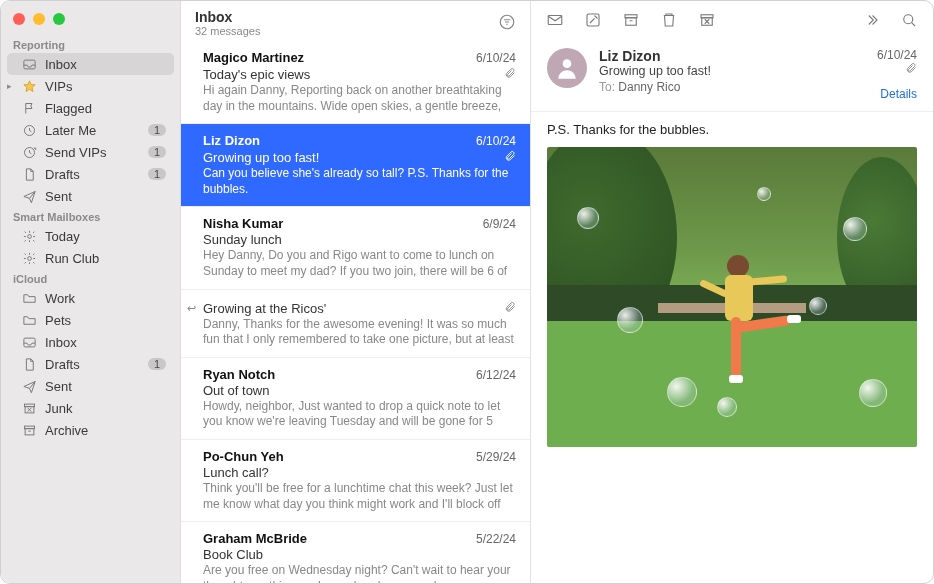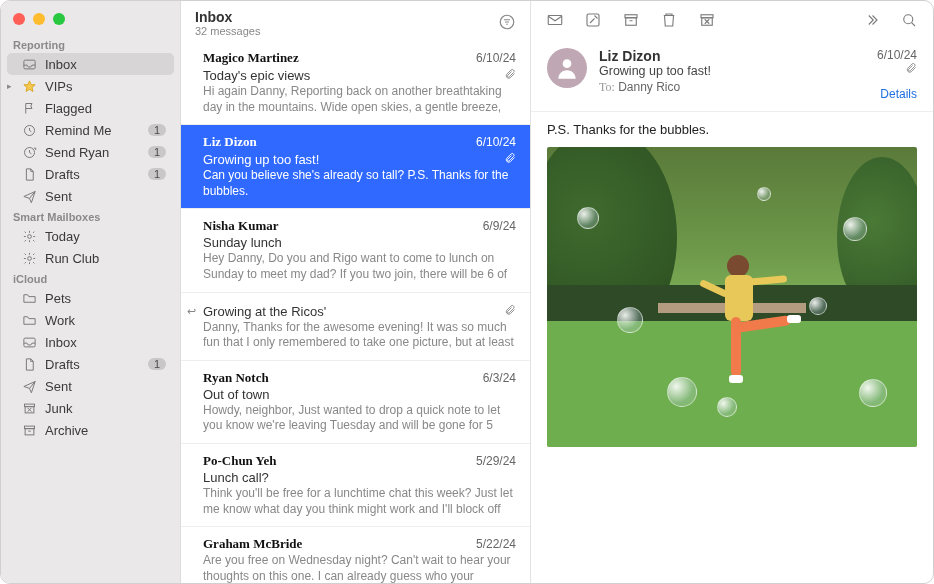--- a/index.html
+++ b/index.html
@@ -104,21 +104,21 @@
   .filter-btn svg { width: 18px; height: 18px; }
 
   .messages { overflow-y: auto; flex: 1; }
   .msg {
     padding: 9px 14px 9px 22px;
     border-bottom: 1px solid #eee;
     cursor: default;
     position: relative;
   }
   .msg .row1 { display: flex; justify-content: space-between; align-items: baseline; }
-  .msg .from { font-weight: 700; font-size: 13px; color: #111; font-family: Liberation Serif, serif; }
+  .msg .from { font-weight: 700; font-size: 13px; color: #111; }
   .msg .date { font-size: 12px; color: #666; }
   .msg .subject { font-size: 13px; margin-top: 1px; color: #333; }
   .msg .preview { font-size: 12px; color: #888; margin-top: 1px; line-height: 1.3; max-height: 2.6em; overflow: hidden; }
   .msg .attach { width: 12px; height: 12px; vertical-align: middle; margin-top: 2px;}
   .msg .attach svg { width: 12px; height: 12px; stroke: #888; }
   .msg .reply-ind { position: absolute; left: 6px; top: 12px; color: #888; font-size: 11px;}
   .msg.selected {
     background: #2f69ff;
     color: #fff;
   }
@@ -150,21 +150,21 @@
     flex: 0 0 40px;
     overflow: hidden;
     display:flex; align-items:center; justify-content:center;
     color:#fff;
   }
   .avatar svg{width:26px;height:26px;}
   .rh-main { flex: 1; }
   .rh-main .from { font-weight: 700; font-size: 14px;}
   .rh-main .subject { font-size: 12.5px; color: #444; }
   .rh-main .to-line { font-size: 12px; color: #666; margin-top: 2px;}
-  .rh-main .to-line .to-label { color: #999; font-family: Liberation Serif, serif; }
+  .rh-main .to-line .to-label { color: #999; }
   .rh-side { text-align: right; font-size: 12px; color: #666; }
   .rh-side .details { color: #1e6fe0; cursor: default; display: block; margin-top: 10px;}
   .rh-side .attach svg { width:12px; height:12px; stroke:#888;}
 
   .reader-body { padding: 10px 16px; font-size: 13px; color: #222; overflow:auto; flex:1;}
   .reader-body p { margin-bottom: 10px; }
 
   .email-image {
     width: 100%;
     height: 300px;
@@ -238,32 +238,32 @@
           </span>
           <span class="side-label">Flagged</span>
         </li>
         <li class="side-item">
           <span class="side-icon">
             <svg viewBox="0 0 24 24" fill="none" stroke="currentColor" stroke-width="1.6">
               <circle cx="12" cy="12" r="8"></circle>
               <polyline points="12,8 12,12 15,14"></polyline>
             </svg>
           </span>
-          <span class="side-label">Remind Me</span>
+          <span class="side-label">Later Me</span>
           <span class="badge">1</span>
         </li>
         <li class="side-item">
           <span class="side-icon">
             <svg viewBox="0 0 24 24" fill="none" stroke="currentColor" stroke-width="1.6">
               <circle cx="12" cy="12" r="8"></circle>
               <polyline points="12,8 12,12 15,14"></polyline>
               <polyline points="19,5 22,5 22,8"></polyline>
             </svg>
           </span>
-          <span class="side-label">Send Ryan</span>
+          <span class="side-label">Send VIPs</span>
           <span class="badge">1</span>
         </li>
         <li class="side-item">
           <span class="side-icon">
             <svg viewBox="0 0 24 24" fill="none" stroke="currentColor" stroke-width="1.6">
               <path d="M7 3h7l4 4v14H7z"></path>
               <polyline points="14,3 14,7 18,7"></polyline>
             </svg>
           </span>
           <span class="side-label">Drafts</span>
@@ -303,29 +303,29 @@
       </ul>
 
     <div class="section-label">iCloud</div>
     <ul class="side-list" id="icloud-list">
         <li class="side-item">
           <span class="side-icon">
             <svg viewBox="0 0 24 24" fill="none" stroke="currentColor" stroke-width="1.6">
               <path d="M3 6h6l2 3h10v9H3z"></path>
             </svg>
           </span>
+          <span class="side-label">Work</span>
+        </li>
+        <li class="side-item">
+          <span class="side-icon">
+            <svg viewBox="0 0 24 24" fill="none" stroke="currentColor" stroke-width="1.6">
+              <path d="M3 6h6l2 3h10v9H3z"></path>
+            </svg>
+          </span>
           <span class="side-label">Pets</span>
-        </li>
-        <li class="side-item">
-          <span class="side-icon">
-            <svg viewBox="0 0 24 24" fill="none" stroke="currentColor" stroke-width="1.6">
-              <path d="M3 6h6l2 3h10v9H3z"></path>
-            </svg>
-          </span>
-          <span class="side-label">Work</span>
         </li>
         <li class="side-item">
           <span class="side-icon">
             <svg viewBox="0 0 24 24" fill="none" stroke="currentColor" stroke-width="1.6">
               <rect x="3" y="5" width="18" height="14" rx="2"></rect>
               <path d="M3 13h5l2 3h4l2-3h5"></path>
             </svg>
           </span>
           <span class="side-label">Inbox</span>
         </li>
@@ -435,21 +435,21 @@
       <span class="attach"><svg viewBox="0 0 24 24" fill="none" stroke-width="1.8">
                 <path d="M21 11l-8.5 8.5a5 5 0 01-7-7L14 4a3.5 3.5 0 015 5l-8.5 8.5a2 2 0 01-3-3L15 7"></path>
               </svg></span>
     </div>
     <div class="preview">Danny, Thanks for the awesome evening! It was so much fun that I only remembered to take one picture, but at least it's a…</div>
         </div>
         <div class="msg">
 
     <div class="row1">
       <span class="from">Ryan Notch</span>
-      <span class="date">6/3/24</span>
+      <span class="date">6/12/24</span>
     </div>
     <div class="row1">
       <span class="subject">Out of town</span>
 
     </div>
     <div class="preview">Howdy, neighbor, Just wanted to drop a quick note to let you know we're leaving Tuesday and will be gone for 5 nights, if…</div>
         </div>
         <div class="msg">
 
     <div class="row1">
@@ -460,20 +460,24 @@
       <span class="subject">Lunch call?</span>
 
     </div>
     <div class="preview">Think you'll be free for a lunchtime chat this week? Just let me know what day you think might work and I'll block off my sch…</div>
         </div>
         <div class="msg">
 
     <div class="row1">
       <span class="from">Graham McBride</span>
       <span class="date">5/22/24</span>
+    </div>
+    <div class="row1">
+      <span class="subject">Book Club</span>
+
     </div>
     <div class="preview">Are you free on Wednesday night? Can't wait to hear your thoughts on this one. I can already guess who your favorite cha…</div>
         </div>
       </div>
   </section>
 
   <section class="reader">
     <div class="toolbar">
       <span class="tb-btn"><svg viewBox="0 0 24 24">
             <rect x="3" y="6" width="18" height="12" rx="1"></rect>

